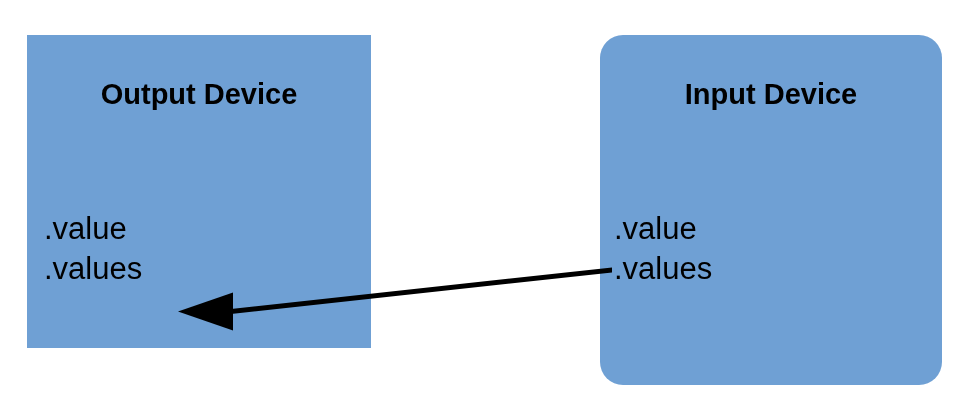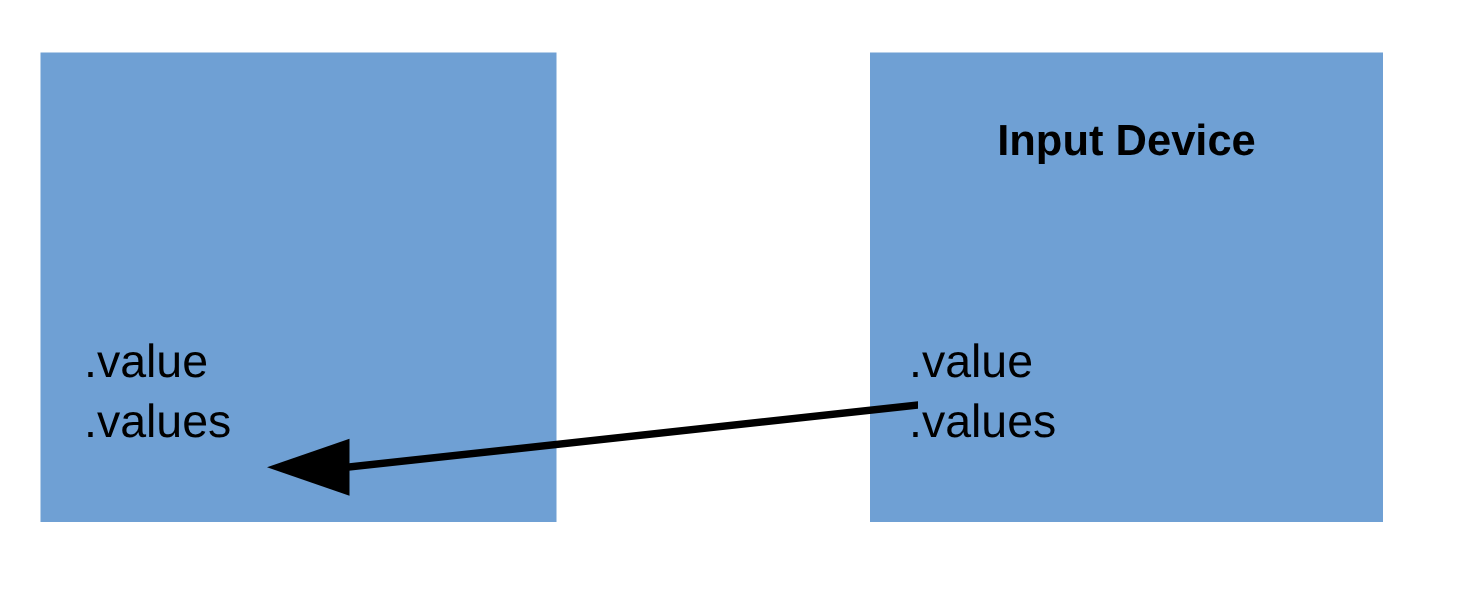--- a/index.html
+++ b/index.html
@@ -23,42 +23,43 @@
     box-sizing: border-box;
     background: #6fa0d4;
   }
   #output-device-box {
     left: 27px;
     top: 35px;
     width: 344px;
     height: 313px;
   }
   #input-device-box {
-    left: 580px;
+    left: 600px;
     top: 35px;
     width: 342px;
-    height: 313px;
+    height: 350px;
+    border-radius: 23px;
   }
   .box-title {
     position: absolute;
     left: 0;
     right: 0;
     top: 45px;
     text-align: center;
     font-size: 29px;
     font-weight: bold;
     color: #000000;
     line-height: 1;
     letter-spacing: 0px;
   }
   .prop-list {
     position: absolute;
     left: 13px;
     top: 170px;
-    margin: 16px;
+    margin: 4px;
     padding: 0;
     list-style: none;
   }
   #input-device-box .prop-list {
     left: 10px;
   }
   .prop-item {
     font-size: 31px;
     color: #000000;
     line-height: 40px;
@@ -72,20 +73,21 @@
     height: 406px;
     pointer-events: none;
   }
 </style>
 </head>
 <body>
 
 <div id="diagram-canvas">
 
   <div class="device-box" id="output-device-box">
+    <div class="box-title">Output Device</div>
     <ul class="prop-list">
       <li class="prop-item">.value</li>
       <li class="prop-item">.values</li>
     </ul>
   </div>
 
   <div class="device-box" id="input-device-box">
     <div class="box-title">Input Device</div>
     <ul class="prop-list">
       <li class="prop-item">.value</li>

